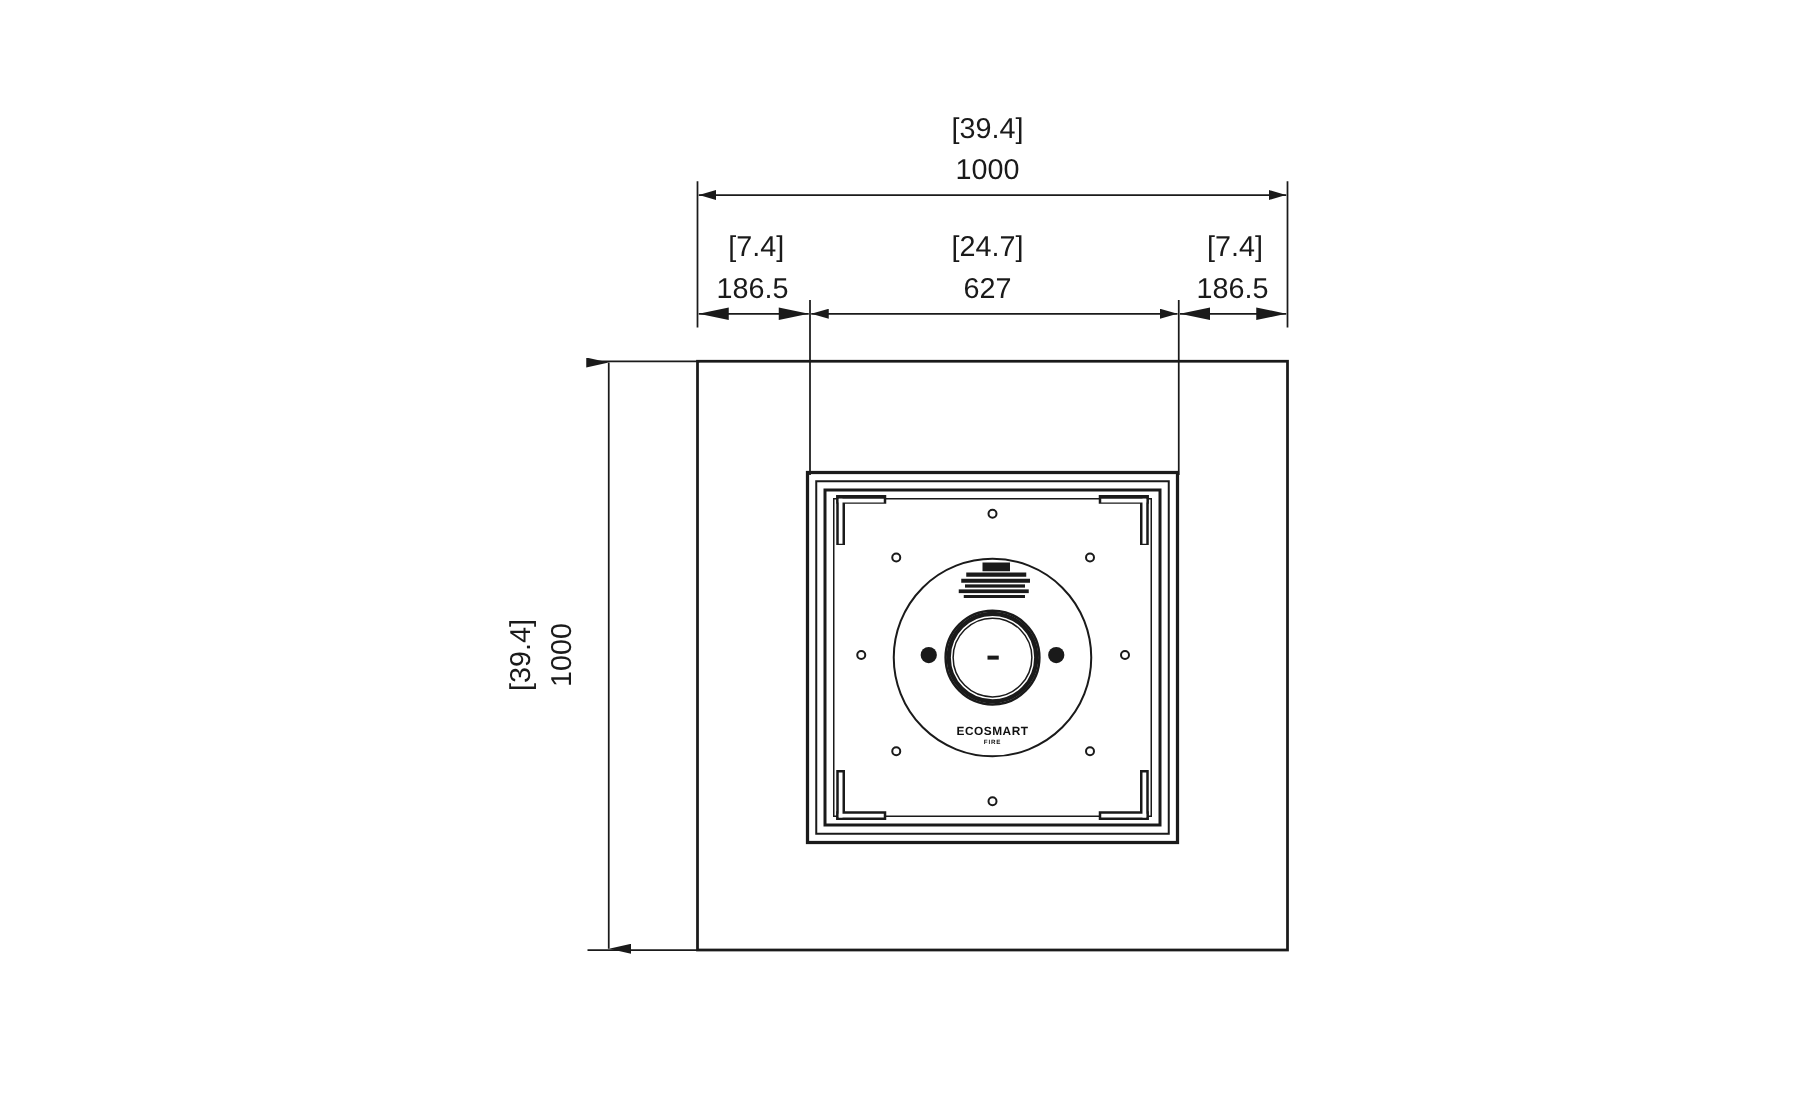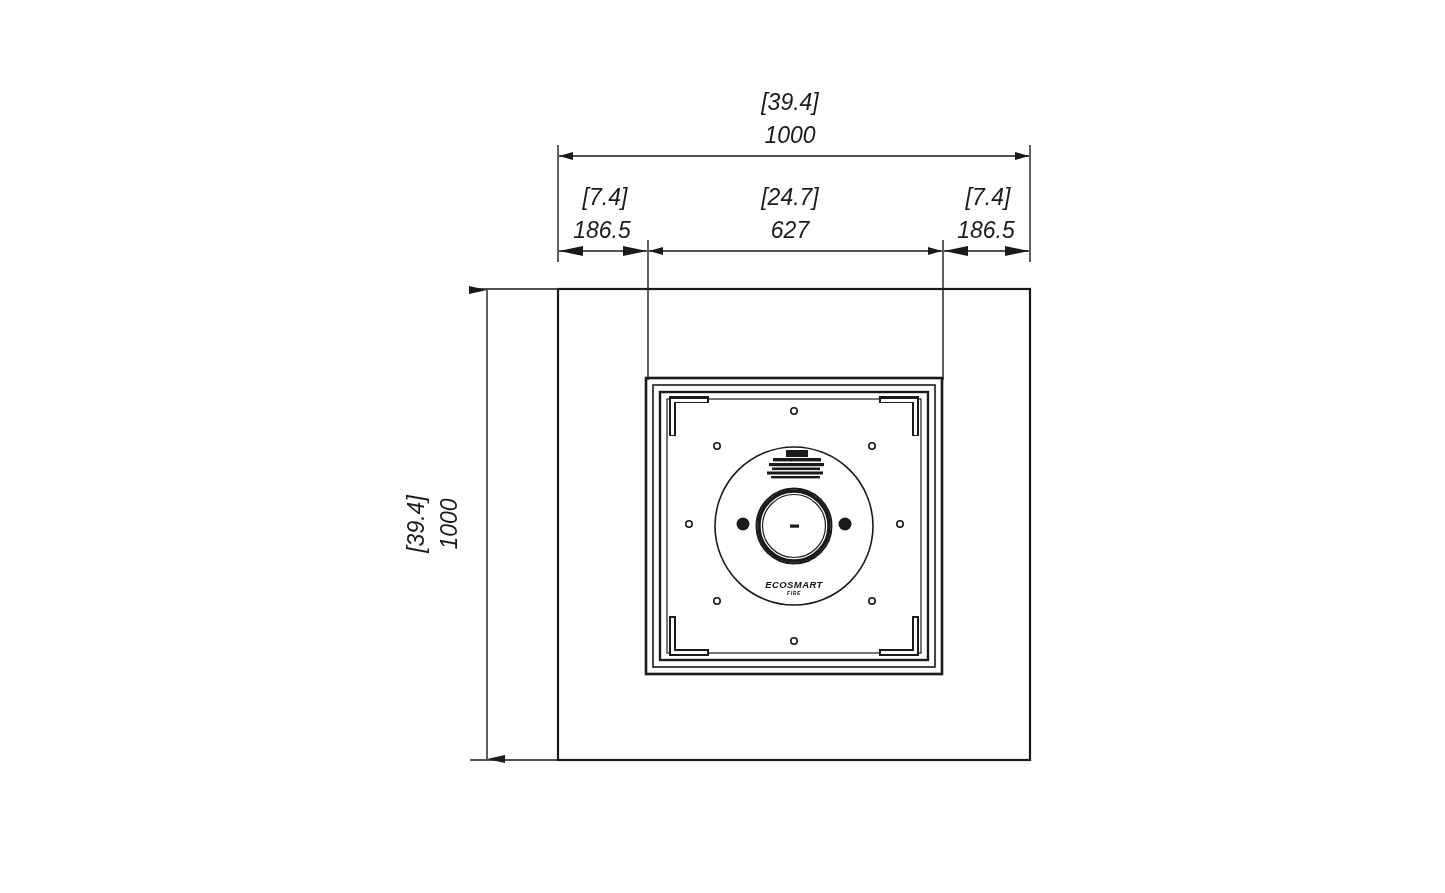--- a/index.html
+++ b/index.html
@@ -15,21 +15,20 @@
     color: #1a1a1a;
     overflow: hidden;
     position: relative;
   }
   #drawing-root {
     position: absolute;
     left: 0;
     top: 0;
     width: 1202px;
     height: 893px;
-    font-style: italic;
   }
   svg#cad {
     display: block;
     width: 1445px;
     height: 893px;
     background: #ffffff;
   }
   .dim-text {
     font-family: "Liberation Sans", sans-serif;
     font-size: 23px;

